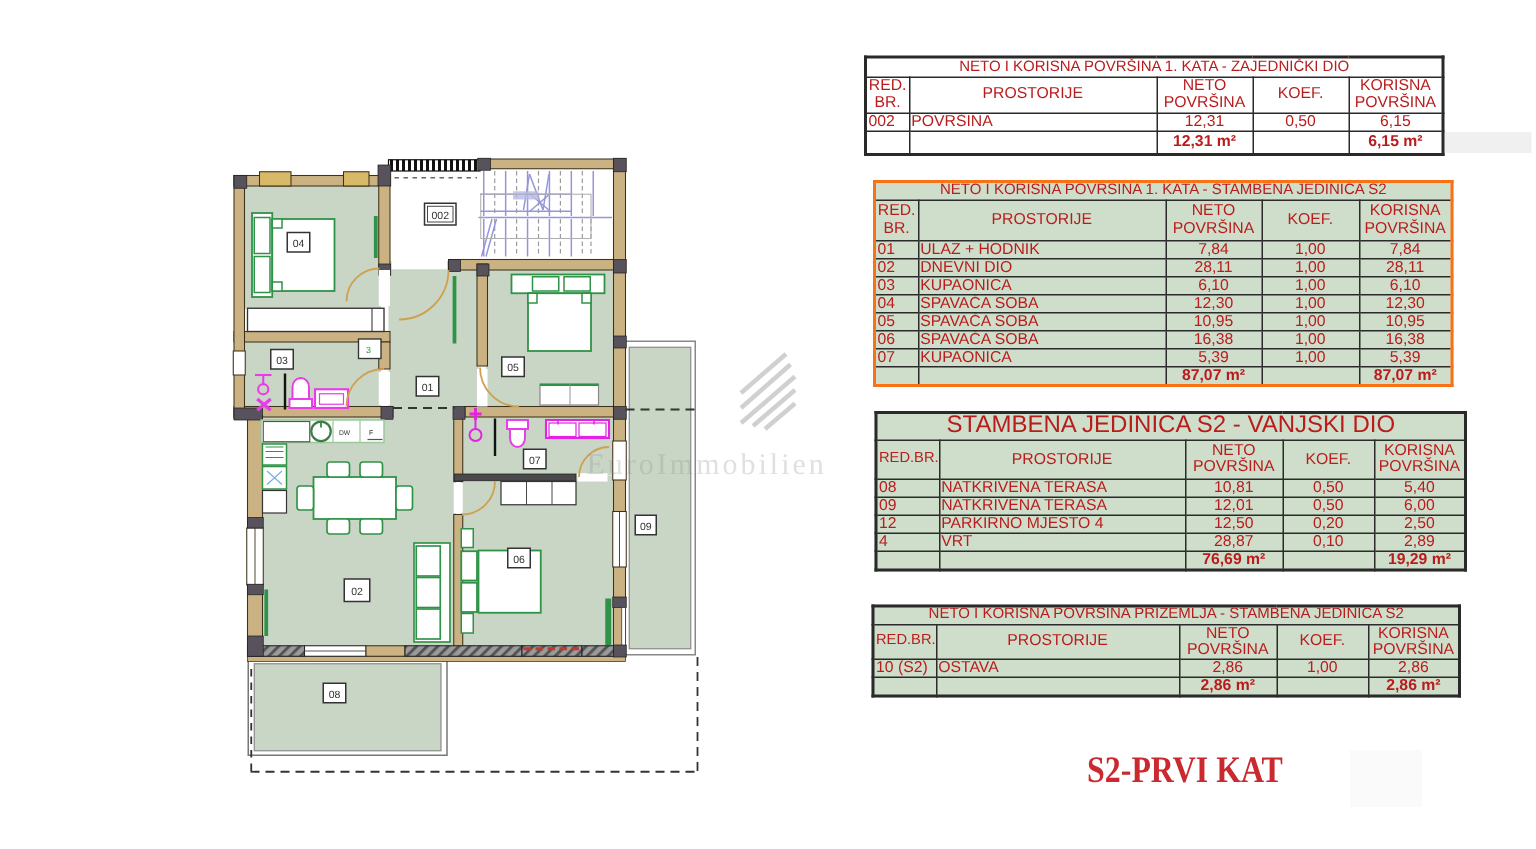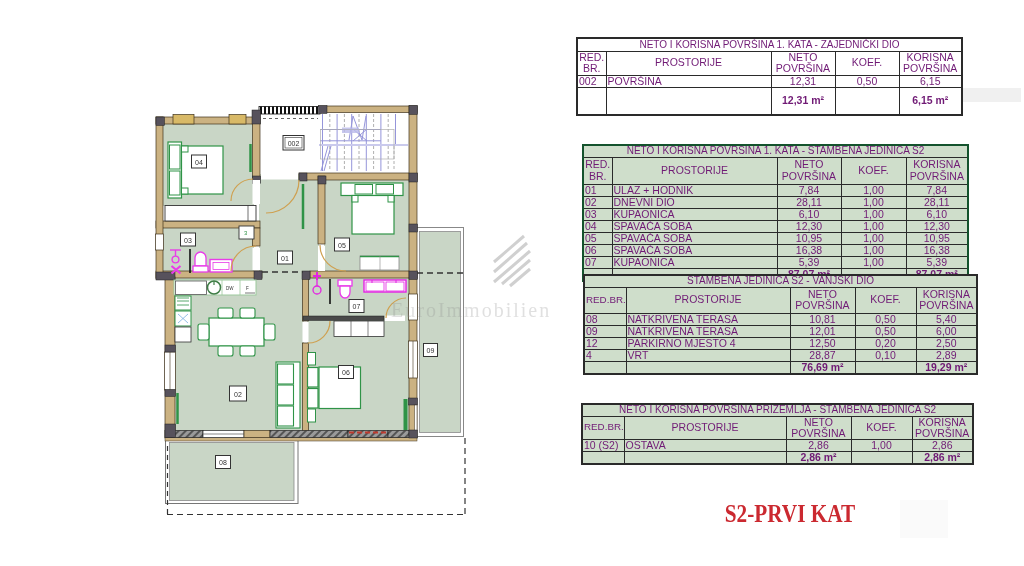--- a/index.html
+++ b/index.html
@@ -1,17 +1,17 @@
 <!DOCTYPE html>
 <html><head>
 <meta charset="utf-8">
 <style>
 html,body{margin:0;padding:0;background:#ffffff;}
 body{width:1024px;height:566px;position:relative;font-family:"Liberation Sans",sans-serif;overflow:hidden;}
-table{border-collapse:collapse;table-layout:fixed;position:absolute;color:#701a75;padding-left:12px;}
+table{border-collapse:collapse;table-layout:fixed;position:absolute;color:#b91c1c;padding-left:12px;}
 td{border:1px solid #2a2a2a;padding:0 1px;font-size:10.5px;line-height:1.05;overflow:hidden;white-space:nowrap;}
 .grn{background:#cfdecb;}
 .num{text-align:center;}
 .bold{font-weight:bold;}
 .hdr{text-align:center;}
 </style>
 </head>
 <body>
 
 <svg width="1024" height="566" viewBox="0 0 1024 566" style="position:absolute;left:0;top:0;">
@@ -403,31 +403,31 @@
         <td class="hdr">KOEF.</td>
         <td class="hdr">KORISNA<br>POVRŠINA</td>
       </tr>
 <tr style="height:11px">
         <td>002</td>
         <td>POVRŠINA</td>
         <td class="num">12,31</td>
         <td class="num">0,50</td>
         <td class="num">6,15</td>
       </tr>
-<tr style="height:28px">
+<tr style="height:16px">
         <td></td>
         <td></td>
         <td class="num bold">12,31 m²</td>
         <td></td>
         <td class="num bold">6,15 m²</td>
       </tr>
 </tbody>
   </table>
 
-<table class="grn" style="left:582px;top:120px;width:385px;border:2px solid #14532d;margin-top:24px;">
+<table class="grn" style="left:582px;top:120px;width:385px;border:2px solid #f97316;">
 <colgroup>
       <col style="width:29px">
       <col style="width:165px">
       <col style="width:64px">
       <col style="width:65px">
       <col style="width:62px">
     </colgroup>
 <tbody>
       <tr style="height:9px">
         <td colspan="5" class="hdr" style="font-size:10px;">NETO I KORISNA POVRŠINA 1. KATA - STAMBENA JEDINICA S2</td>
@@ -501,21 +501,21 @@
 <table class="grn" style="left:583px;top:274px;width:393px;border:2px solid #2a2a2a;">
 <colgroup>
       <col style="width:42px">
       <col style="width:164px">
       <col style="width:65px">
       <col style="width:61px">
       <col style="width:61px">
     </colgroup>
 <tbody>
       <tr style="height:11px">
-        <td colspan="5" class="hdr" style="font-size:10px;">STAMBENA JEDINICA S2 - VANJSKI DIO</td>
+        <td colspan="5" class="hdr" style="font-size:16px;">STAMBENA JEDINICA S2 - VANJSKI DIO</td>
       </tr>
 <tr style="height:26px">
         <td class="hdr" style="font-size:9.8px;">RED.BR.</td>
         <td class="hdr">PROSTORIJE</td>
         <td class="hdr">NETO<br>POVRŠINA</td>
         <td class="hdr">KOEF.</td>
         <td class="hdr">KORISNA<br>POVRŠINA</td>
       </tr>
 <tr style="height:11px">
         <td>08</td>

